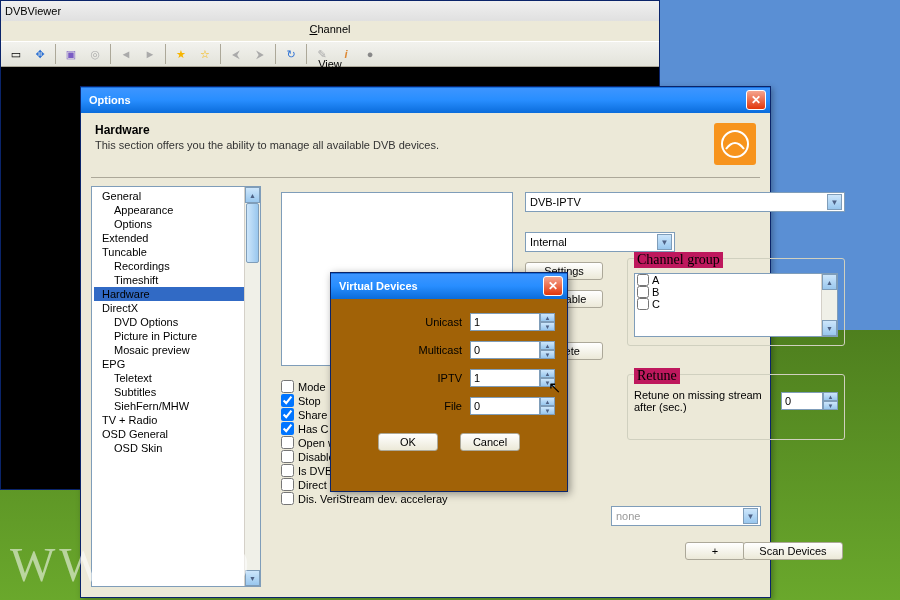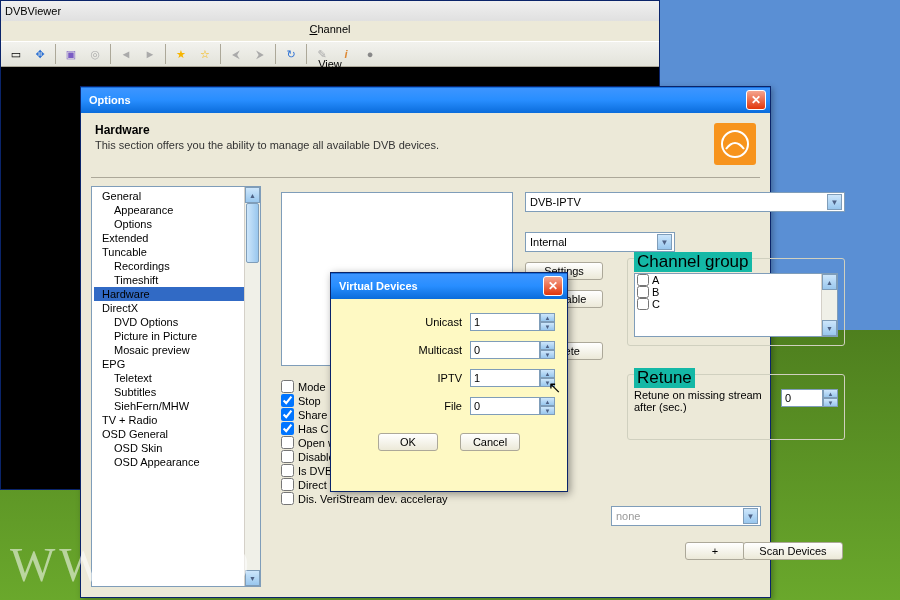--- a/index.html
+++ b/index.html
@@ -26,33 +26,33 @@
 .opt-tree { width: 170px; background: #fff; border: 1px solid #7f9db9; overflow-y: auto; padding: 2px; position: relative; }
 .tree-item { padding: 1px 2px 1px 8px; cursor: default; white-space: nowrap; }
 .tree-item.lvl1 { padding-left: 20px; }
 .tree-item.sel { background: #316ac5; color: #fff; }
 .tree-item.cat { color: #000; }
 .opt-panel { flex: 1; position: relative; }
 .panel-box { position: absolute; top: 6px; left: 0; width: 232px; height: 174px; background: #fff; border: 1px solid #7f9db9; }
 .dd { position: absolute; background: #fff; border: 1px solid #7f9db9; height: 20px; display: flex; align-items: center; justify-content: space-between; padding: 0 2px 0 4px; }
 .dd-arrow { width: 15px; height: 16px; background: linear-gradient(to bottom, #cde6fb, #99c7ee); border: 1px solid #7f9db9; display: flex; align-items: center; justify-content: center; font-size: 8px; color: #4d6185; }
 .group-box { position: absolute; border: 1px solid #d0d0bf; border-radius: 3px; padding: 14px 6px 6px 6px; }
-.group-box .legend { position: absolute; top: -7px; left: 6px; background: #14b8a6; padding: 0 3px; font-size: 17px; }
+.group-box .legend { position: absolute; top: -7px; left: 6px; background: #be185d; padding: 0 3px; font-size: 14px; font-family: Liberation Serif, serif; }
 .chk-list { background: #fff; border: 1px solid #7f9db9; overflow: auto; }
 .chk-row { display: flex; align-items: center; gap: 3px; padding: 0 2px; }
 .chk-row input { width: 12px; height: 12px; }
 .btn { background: linear-gradient(to bottom, #fff, #ece9d8); border: 1px solid #aca899; border-radius: 3px; padding: 2px 10px; min-width: 60px; text-align: center; }
 .chk-line { display: flex; align-items: center; gap: 4px; margin-bottom: 1px; }
 .chk-line input { width: 13px; height: 13px; }
 .spin { display: flex; }
 .spin input { width: 42px; height: 18px; border: 1px solid #7f9db9; padding: 0 3px; }
 .spin-btns { display: flex; flex-direction: column; }
 .spin-btns div { width: 15px; height: 9px; background: linear-gradient(to bottom,#cde6fb,#99c7ee); border: 1px solid #7f9db9; font-size: 6px; display:flex; align-items:center; justify-content:center; color:#4d6185;}
 
-.vd-dialog { position: absolute; top: 272px; left: 330px; width: 238px; height: 220px; background: #fef9c3; border: 1px solid #0a246a; box-shadow: 2px 2px 8px rgba(0,0,0,0.4); z-index: 10; }
+.vd-dialog { position: absolute; top: 272px; left: 330px; width: 238px; height: 220px; background: #a16207; border: 1px solid #0a246a; box-shadow: 2px 2px 8px rgba(0,0,0,0.4); z-index: 10; }
 .vd-body { padding: 14px 12px 8px 12px; display: flex; flex-direction: column; gap: 10px; }
 .vd-row { display: flex; align-items: center; justify-content: flex-end; gap: 8px; }
 .vd-row label { text-align: right; margin-left: 44px; }
 .vd-row .spin input { width: 70px; }
 .vd-btns { display: flex; justify-content: center; gap: 22px; margin-top: 8px; }
 .cursor { position: absolute; top: 378px; left: 548px; z-index: 20; font-size: 16px; color:#000; pointer-events:none; }
 .scrollbar-v { position:absolute; right:0; top:0; bottom:0; width:16px; background:#f0f0e8; border-left:1px solid #d4d0c8;}
 .sb-thumb{ position:absolute; left:1px; right:1px; background:linear-gradient(to right,#cde6fb,#99c7ee); border:1px solid #7f9db9; border-radius:2px;}
 .sb-btn{position:absolute;left:0;right:0;height:16px;background:linear-gradient(to bottom,#cde6fb,#99c7ee);border:1px solid #7f9db9;display:flex;align-items:center;justify-content:center;font-size:7px;color:#4d6185;}
 .watermark{position:absolute;bottom:8px;left:10px;color:rgba(255,255,255,0.55);font-size:48px;font-family:Georgia,serif;letter-spacing:4px;pointer-events:none;}
@@ -128,21 +128,20 @@
           <div class="tree-item lvl1">DVD Options</div>
           <div class="tree-item lvl1">Picture in Picture</div>
           <div class="tree-item lvl1">Mosaic preview</div>
           <div class="tree-item cat">EPG</div>
           <div class="tree-item lvl1">Teletext</div>
           <div class="tree-item lvl1">Subtitles</div>
           <div class="tree-item lvl1">SiehFern/MHW</div>
           <div class="tree-item cat">TV + Radio</div>
           <div class="tree-item cat">OSD General</div>
           <div class="tree-item lvl1">OSD Skin</div>
-          <div class="tree-item lvl1">OSD Appearance</div>
           <div class="scrollbar-v">
           <div class="sb-btn" style="top:0">▲</div>
           <div class="sb-thumb" style="top:16px;height:60px"></div>
           <div class="sb-btn" style="bottom:0">▼</div>
         </div>
       </div>
       <div class="opt-panel">
         <div class="panel-box"></div>
         <div class="dd" style="top:6px; left:244px; width:320px">
           <span>DVB-IPTV</span>
@@ -173,21 +172,21 @@
               </div>
               <div class="scrollbar-v">
               <div class="sb-btn" style="top:0">▲</div>
               <div class="sb-btn" style="bottom:0">▼</div>
             </div>
           </div>
         </div>
 
         <div class="group-box" style="top:188px;left:346px;width:218px;height:66px">
           <span class="legend">Retune</span>
-          <div style="display:flex;gap:6px">
+          <div style="display:flex;align-items:center;gap:6px">
             <span style="flex:1">Retune on missing stream after (sec.)</span>
             <div class="spin">
               <input value="0" style="">
               <div class="spin-btns">
                   <div>▲</div>
                   <div>▼</div>
                 </div>
             </div>
           </div>
         </div>

